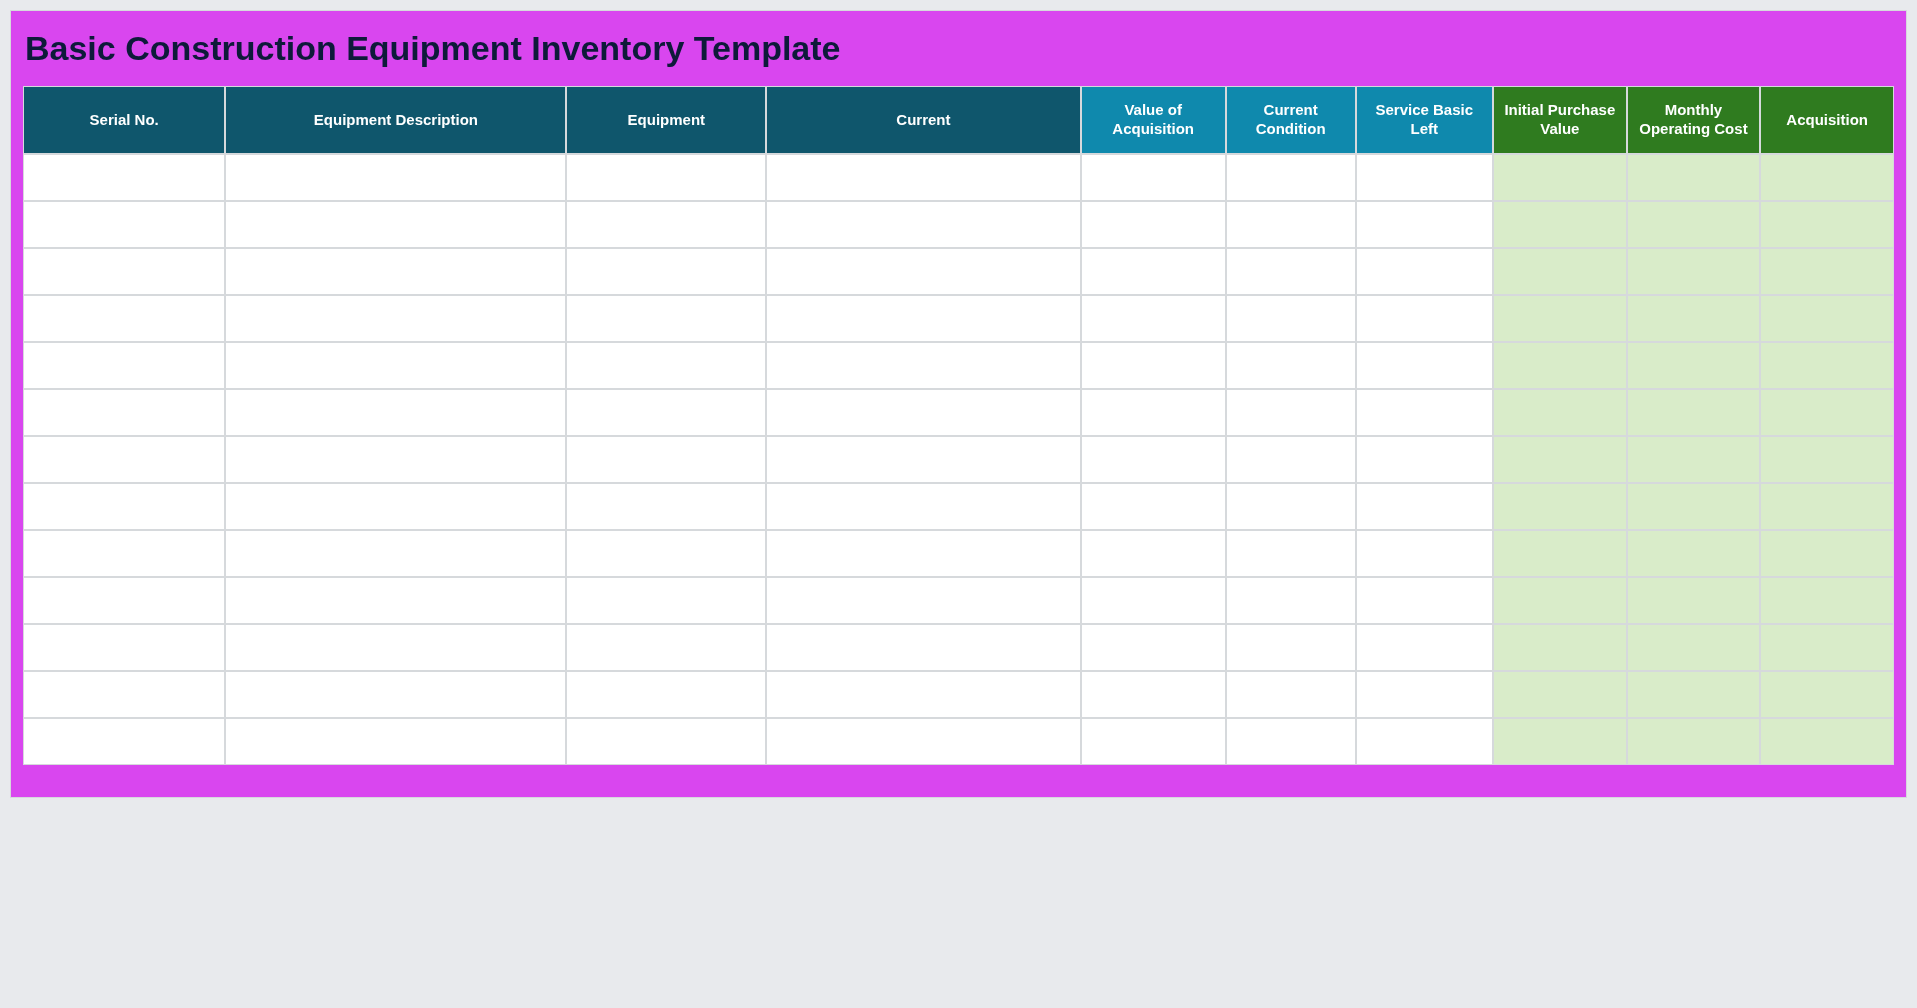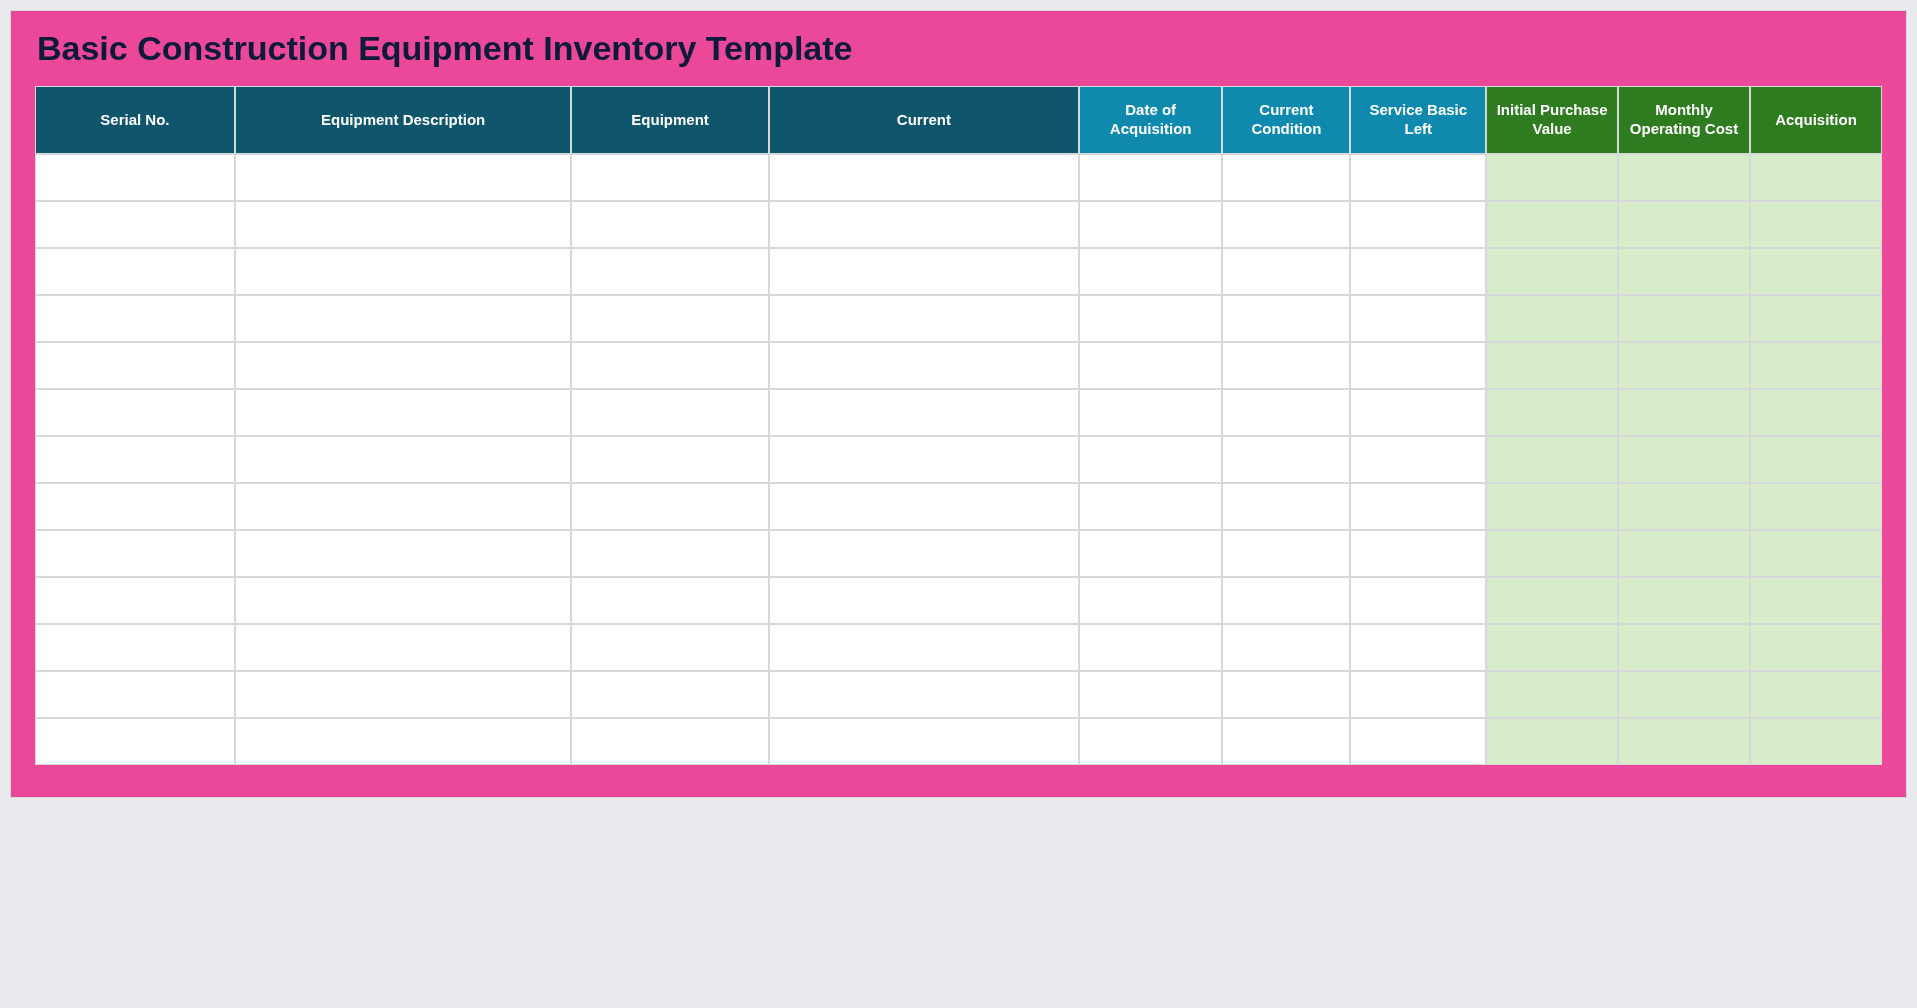--- a/index.html
+++ b/index.html
@@ -3,23 +3,23 @@
 <meta charset="utf-8">
 <style>
   * { box-sizing: border-box; }
   html, body { margin: 0; padding: 0; }
   body {
     font-family: "Segoe UI", Arial, sans-serif;
     background: #e8eaed;
     padding: 10px;
   }
   .page {
-    background: #ec4899;
+    background: #d946ef;
     border: 1px solid #d6d9dc;
-    padding: 14px 24px 24px;
+    padding: 14px 12px 24px;
     min-height: 788px;
   }
   .title {
     font-size: 34px;
     font-weight: 700;
     color: #0e1a3a;
     margin: 4px 0 18px 2px;
   }
   table.inv {
     width: 100%;
@@ -83,21 +83,21 @@
         <col class="c-init">
         <col class="c-month">
         <col class="c-depr">
       </colgroup>
     <thead>
       <tr>
           <th class="dark">Serial No.</th>
           <th class="dark">Equipment Description</th>
           <th class="dark">Equipment</th>
           <th class="dark">Current</th>
-          <th class="teal">Date of Acquisition</th>
+          <th class="teal">Value of Acquisition</th>
           <th class="teal">Current Condition</th>
           <th class="teal">Service Basic Left</th>
           <th class="green">Initial Purchase Value</th>
           <th class="green">Monthly Operating Cost</th>
           <th class="green">Acquisition</th>
         </tr>
     </thead>
     <tbody>
         <tr>
           <td></td>

